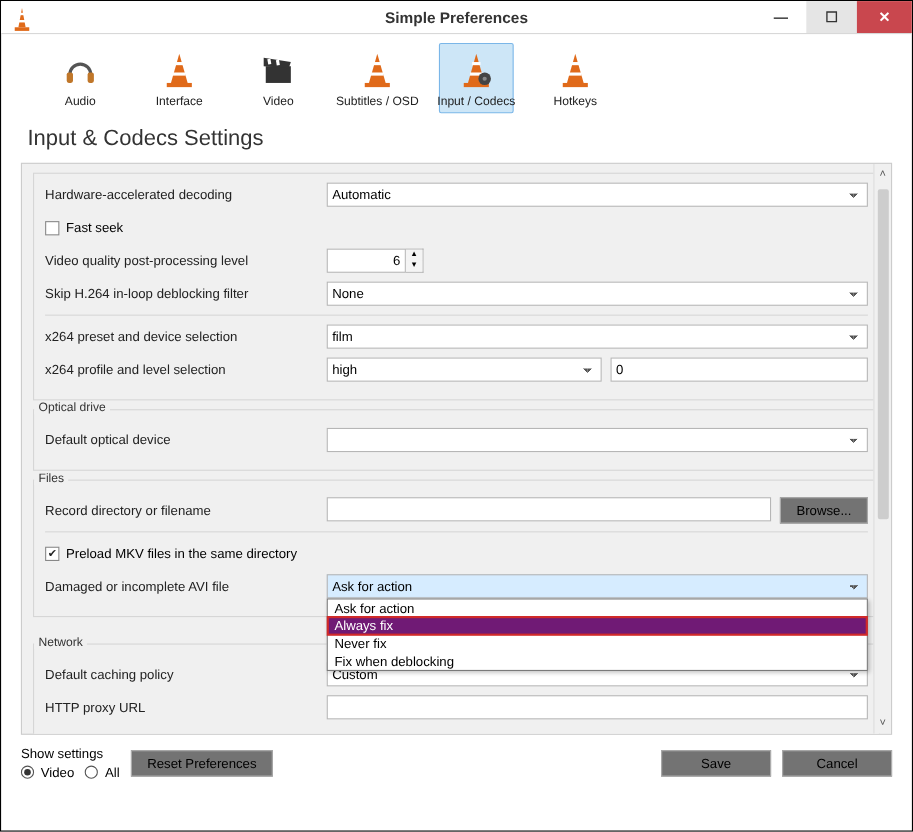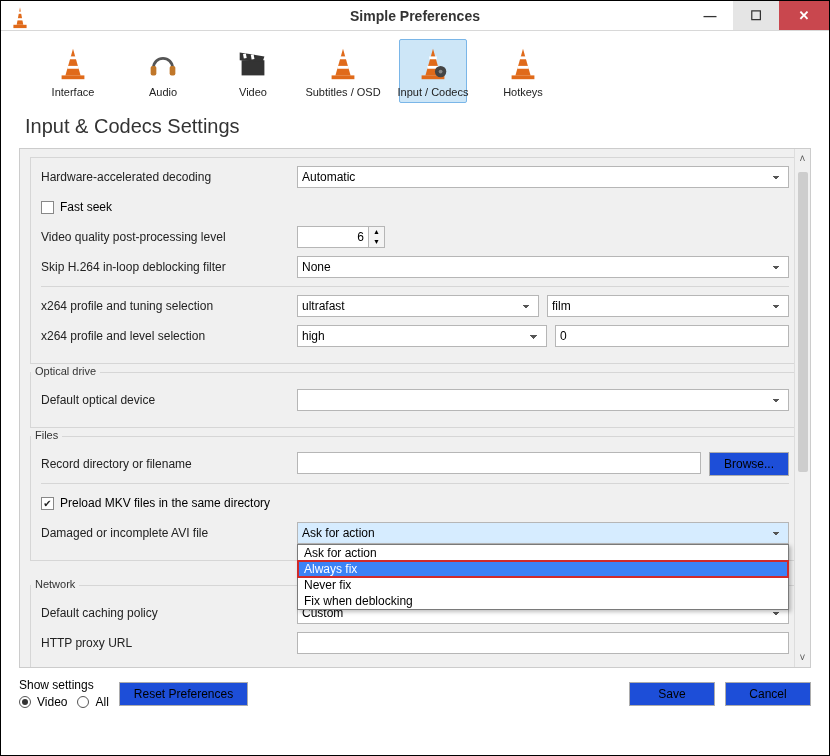--- a/index.html
+++ b/index.html
@@ -36,36 +36,36 @@
 .row .label { width: 256px; font-size: 12px; color: #222; }
 .row .ctrl { flex: 1; display: flex; gap: 8px; }
 select, input[type=text] { height: 22px; border: 1px solid #b6b6b6; background: #fff; font-size: 12px; padding: 0 4px; width: 100%; }
 select { appearance: none; background-image: linear-gradient(45deg, transparent 50%, #555 50%), linear-gradient(135deg, #555 50%, transparent 50%); background-position: calc(100% - 12px) 9px, calc(100% - 8px) 9px; background-size: 4px 4px, 4px 4px; background-repeat: no-repeat; padding-right: 20px; }
 .spin { display: flex; width: 92px; }
 .spin input { text-align: right; width: 72px; }
 .spin .spinbtns { width: 16px; display: flex; flex-direction: column; border: 1px solid #b6b6b6; border-left: none; }
 .spin .spinbtns div { flex: 1; font-size: 7px; text-align: center; line-height: 9px; background: #f4f4f4; }
 .chk { display: flex; align-items: center; gap: 6px; }
 .chk .box { width: 13px; height: 13px; border: 1px solid #888; background: #fff; display: flex; align-items: center; justify-content: center; font-size: 10px; color: #222; }
-.btn { height: 24px; border: 1px solid #acacac; background: #1d4ed8; padding: 0 14px; font-size: 12px; }
+.btn { height: 24px; border: 1px solid #acacac; background: #737373; padding: 0 14px; font-size: 12px; }
 .divider { border-top: 1px solid #d6d6d6; margin: 6px 0; }
 
 
 .dd-open { position: absolute; border: 1px solid #7a7a7a; background: #fff; z-index: 50; box-shadow: 2px 2px 4px rgba(0,0,0,0.25); }
 .dd-item { padding: 1px 6px; font-size: 12px; }
-.dd-item.hl { background: #3b82f6; color: #fff; outline: 2px solid #d02a2a; outline-offset: -1px; }
+.dd-item.hl { background: #701a75; color: #fff; outline: 2px solid #d02a2a; outline-offset: -1px; }
 
 
 .footer { display: flex; align-items: center; padding: 10px 18px; gap: 10px; }
 .show-settings { display: flex; flex-direction: column; gap: 3px; font-size: 11px; }
 .show-settings .opts { display: flex; gap: 10px; align-items: center; }
 .radio { width: 12px; height: 12px; border: 1px solid #555; border-radius: 50%; display: inline-flex; align-items: center; justify-content: center; }
 .radio .dot { width: 6px; height: 6px; background: #333; border-radius: 50%; }
 .footer .spacer { flex: 1; }
-.footer .btn { width: 86px; }
+.footer .btn { width: 100px; }
 
 
 .cone svg { width: 38px; height: 38px; }
 </style>
 </head>
 <body>
 
 <div class="titlebar">
   <span class="app-icon">
     <svg viewBox="0 0 20 24">
@@ -80,37 +80,37 @@
     <div class="winbtn">—</div>
     <div class="winbtn max">☐</div>
     <div class="winbtn close">✕</div>
   </div>
 </div>
 
 <div class="tabs">
   <div class="tab">
     <span class="cone">
         <svg viewBox="0 0 40 40">
-          <polygon points="20,4 28,32 12,32" fill="#e06a1a"></polygon>
-          <rect x="8" y="32" width="24" height="4" fill="#e06a1a"></rect>
-          <rect x="16" y="12" width="8" height="3" fill="#fff"></rect>
-          <rect x="14" y="22" width="12" height="3" fill="#fff"></rect>
-        </svg>
-      </span>
-    <span class="lbl">Interface</span>
-  </div>
-  <div class="tab">
-    <span class="cone">
-        <svg viewBox="0 0 40 40">
           <path d="M10 24 a10 10 0 0 1 20 0" stroke="#555" stroke-width="3" fill="none"></path>
           <rect x="7" y="22" width="6" height="10" rx="2" fill="#c0772a"></rect>
           <rect x="27" y="22" width="6" height="10" rx="2" fill="#c0772a"></rect>
         </svg>
       </span>
     <span class="lbl">Audio</span>
+  </div>
+  <div class="tab">
+    <span class="cone">
+        <svg viewBox="0 0 40 40">
+          <polygon points="20,4 28,32 12,32" fill="#e06a1a"></polygon>
+          <rect x="8" y="32" width="24" height="4" fill="#e06a1a"></rect>
+          <rect x="16" y="12" width="8" height="3" fill="#fff"></rect>
+          <rect x="14" y="22" width="12" height="3" fill="#fff"></rect>
+        </svg>
+      </span>
+    <span class="lbl">Interface</span>
   </div>
   <div class="tab">
     <span class="cone">
         <svg viewBox="0 0 40 40">
           <rect x="8" y="16" width="24" height="16" fill="#333"></rect>
           <polygon points="6,8 32,12 30,18 6,16" fill="#333"></polygon>
           <rect x="10" y="9" width="3" height="5" fill="#fff" transform="rotate(-10 12 12)"></rect>
           <rect x="18" y="10" width="3" height="5" fill="#fff" transform="rotate(-10 20 12)"></rect>
         </svg>
       </span>
@@ -184,23 +184,22 @@
       </div>
     </div>
     <div class="row">
       <div class="label">Skip H.264 in-loop deblocking filter</div>
       <div class="ctrl">
             <select><option>None</option></select>
           </div>
     </div>
     <div class="divider"></div>
     <div class="row">
-      <div class="label">x264 profile and tuning selection</div>
-      <div class="ctrl">
-        <select style="flex:1"><option>ultrafast</option></select>
+      <div class="label">x264 preset and device selection</div>
+      <div class="ctrl">
         <select style="flex:1"><option>film</option></select>
       </div>
     </div>
     <div class="row">
       <div class="label">x264 profile and level selection</div>
       <div class="ctrl">
         <select style="flex:1"><option>high</option></select>
         <input type="text" style="flex: 1 1 0%;" value="0">
       </div>
     </div>

